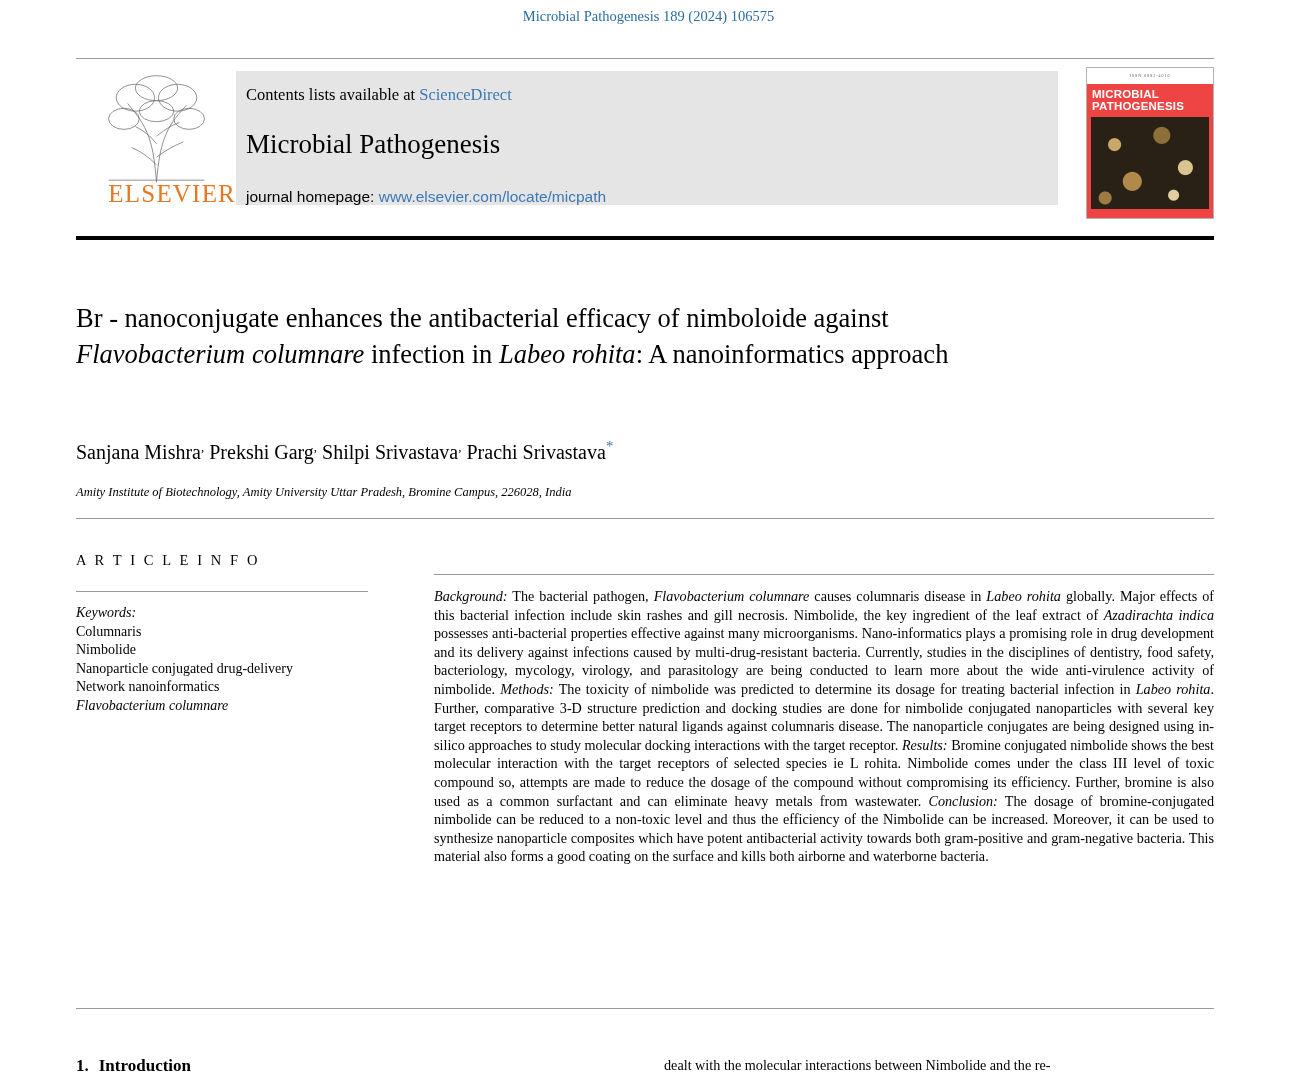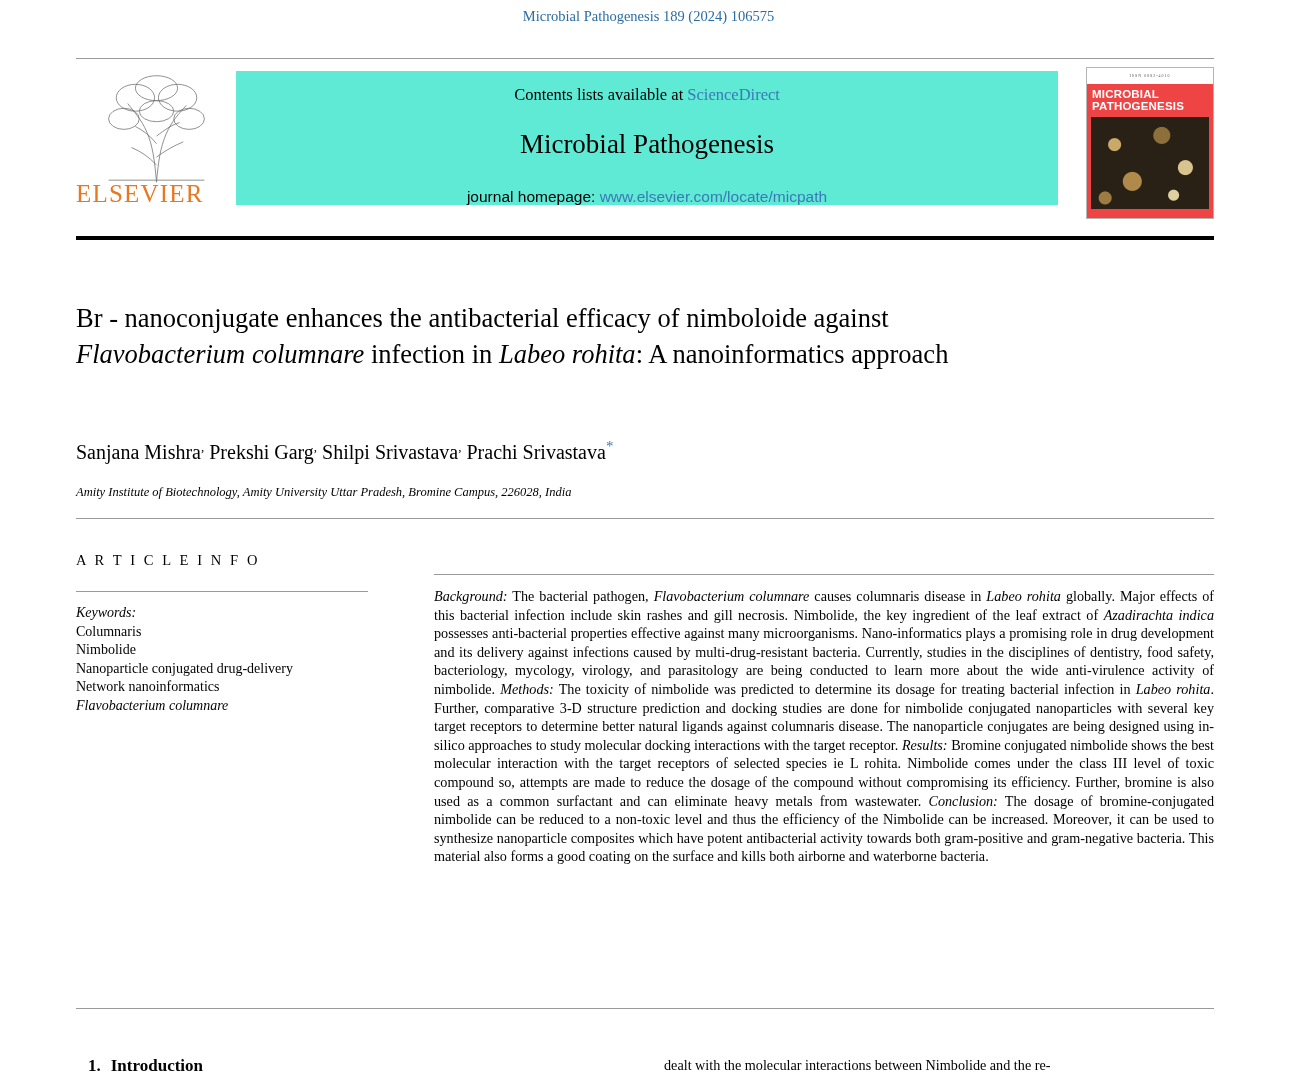--- a/index.html
+++ b/index.html
@@ -56,35 +56,34 @@
     position: relative;
     padding-top: 6px;
   }
   .tree {
     width: 135px;
     height: 115px;
     margin: 4px auto 0 auto;
     display: block;
   }
   .elsevier-word {
-    text-align: left;
+    text-align: right;
     font-family: "Liberation Serif", serif;
     font-size: 25px;
     letter-spacing: 1.2px;
     color: #e87722;
     margin-top: -4px;
   }
   .center-band {
     flex: 1 1 auto;
-    background: #5eead4;
+    background: #e5e5e5;
     margin-top: 12px;
     margin-bottom: 14px;
     margin-left: 0px;
     padding: 14px 10px 10px 10px;
-    text-align: center;
     position: relative;
   }
   .contents-line {
     font-size: 16.5px;
     font-family: "Liberation Serif", serif;
   }
   .contents-line .sd-link {
     color: #3b78b5;
   }
   .journal-title {
@@ -243,21 +242,21 @@
     left: 76px;
     width: 1138px;
     height: 1px;
     background: #9a9a9a;
   }
 
   
   .intro-head {
     position: absolute;
     top: 1056px;
-    left: 88px;
+    left: 76px;
     font-size: 17px;
     font-weight: bold;
     font-family: "Liberation Serif", serif;
   }
   .intro-head .num { margin-right: 10px; }
   .intro-right {
     position: absolute;
     top: 1056px;
     left: 664px;
     width: 550px;

